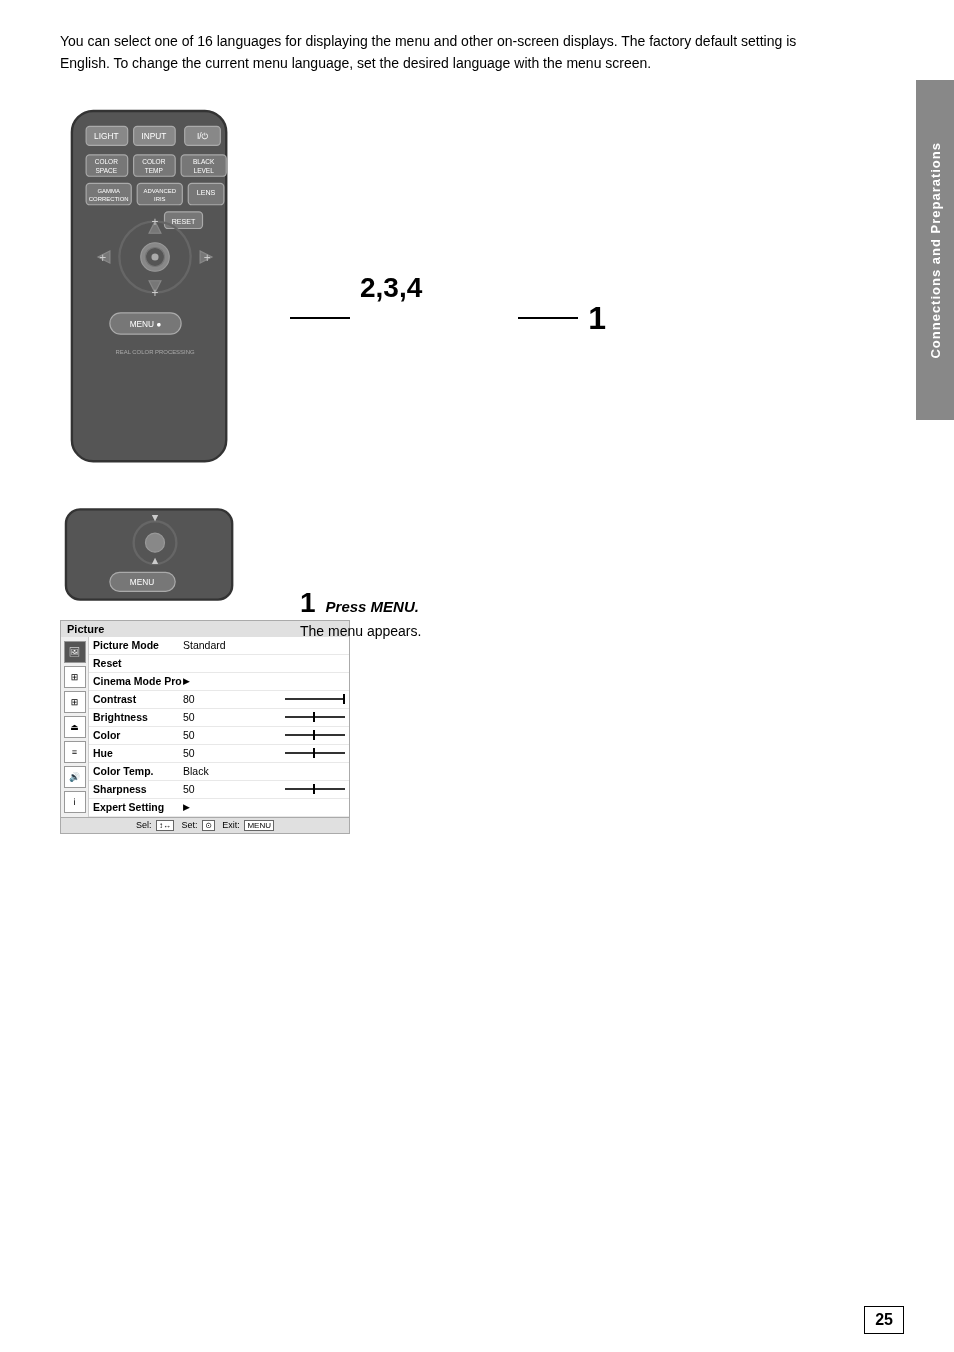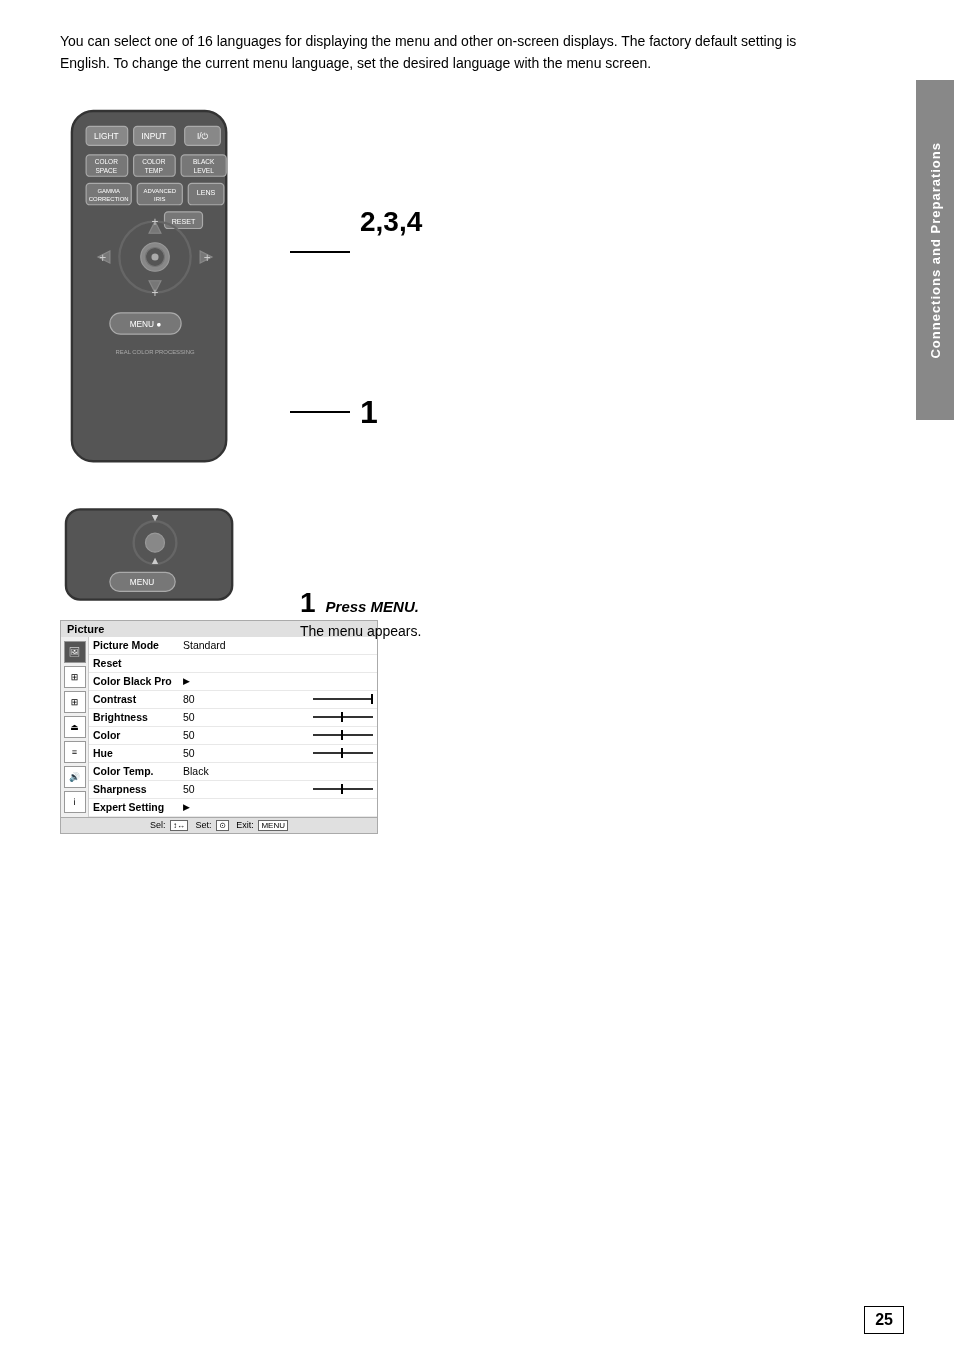--- a/index.html
+++ b/index.html
@@ -108,21 +108,21 @@
     }
 
     .menu-zoom-remote {
       width: 190px;
       margin-bottom: 14px;
     }
 
     
     .onscreen-menu {
       border: 1px solid #aaa;
-      width: 318px;
+      width: 290px;
       font-size: 11px;
       background: #fff;
     }
     .menu-header {
       background: #e0e0e0;
       padding: 2px 6px;
       font-weight: bold;
       font-size: 11px;
     }
     .menu-body {
@@ -295,21 +295,21 @@
         <text x="36" y="132" font-size="10" fill="#ccc" text-anchor="middle">+</text>
         <text x="124" y="132" font-size="10" fill="#ccc" text-anchor="middle">+</text>
 
         <rect x="42" y="175" width="60" height="18" rx="9" fill="#777" stroke="#aaa" stroke-width="1"></rect>
         <text x="72" y="187" font-size="7" fill="#fff" text-anchor="middle">MENU ●</text>
 
         <text x="80" y="210" font-size="5" fill="#aaa" text-anchor="middle">REAL COLOR PROCESSING</text>
       </svg>
     </div>
 
-    <div style="display:flex; flex-direction:column; padding-top:55px; gap:96px;">
+    <div style="display:flex; padding-top:55px; gap:96px;">
       <div style="display:flex; align-items:center;">
         <span style="display:inline-block; width:60px; height:2px; background:#000; margin-right:10px;"></span>
         <span class="step-label-234">2,3,4</span>
       </div>
       <div style="display:flex; align-items:center;">
         <span style="display:inline-block; width:60px; height:2px; background:#000; margin-right:10px;"></span>
         <span class="step-label-1">1</span>
       </div>
     </div>
   </div>
@@ -347,21 +347,21 @@
             <div class="menu-row">
               <span class="menu-row-label">Picture Mode</span>
               <span class="menu-row-value">Standard</span>
             </div>
 
             <div class="menu-row">
               <span class="menu-row-label">Reset</span>
             </div>
 
             <div class="menu-row">
-              <span class="menu-row-label">Color Black Pro</span>
+              <span class="menu-row-label">Cinema Mode Pro</span>
               <span class="menu-row-arrow">▶</span>
             </div>
 
             <div class="menu-row">
               <span class="menu-row-label">Contrast</span>
               <span class="menu-row-value">80</span>
               <span class="slider-bar">
                   <span class="slider-thumb"></span>
                 </span>
             </div>

